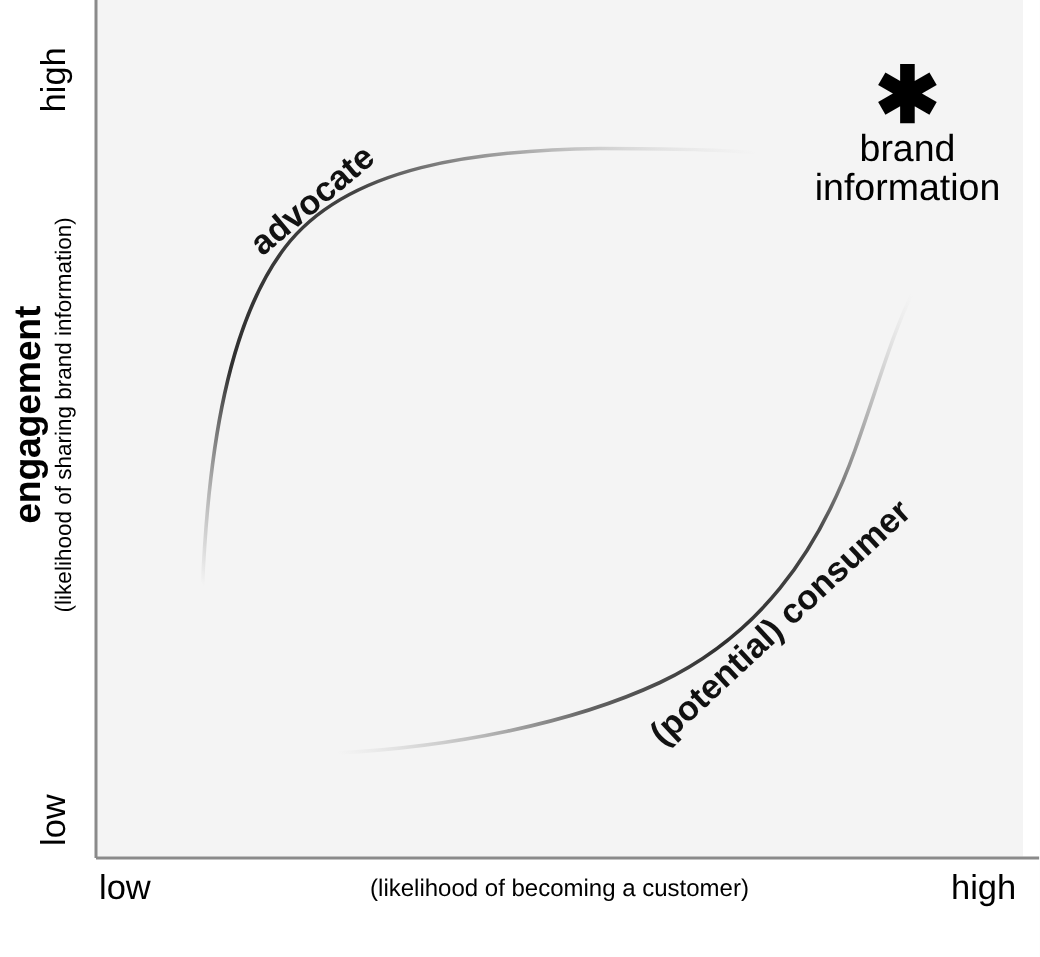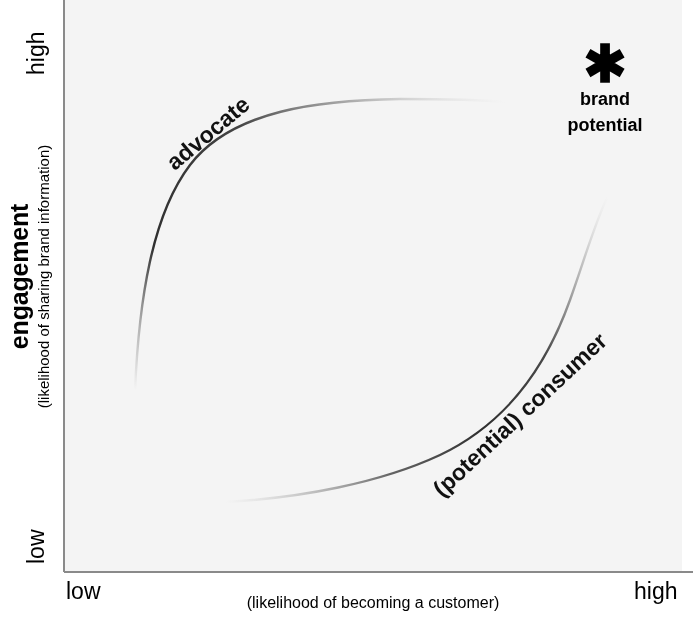--- a/index.html
+++ b/index.html
@@ -120,21 +120,21 @@
   #x-axis-title .main {
     display: block;
     font-size: 25px;
     font-weight: bold;
     letter-spacing: -0.2px;
   }
   #x-axis-title .sub {
     display: block;
     font-size: 16px;
     font-weight: 400;
-    margin-top: 12px;
+    margin-top: 2px;
   }
 
   
   .curve-label {
     position: absolute;
     font-size: 23px;
     font-weight: 600;
     color: #111;
     white-space: nowrap;
   }
@@ -161,22 +161,22 @@
   }
   #brand-ambassador .star {
     display: block;
     font-size: 52px;
     line-height: 44px;
     font-weight: bold;
     color: #000;
   }
   #brand-ambassador .ba-line {
     display: block;
-    font-size: 18px;
-    font-weight: bold;
+    font-size: 25px;
+    font-weight: normal;
     line-height: 26px;
     color: #000;
   }
 </style>
 </head>
 <body>
 
 <div id="figure">
 
   <div id="plot-area"></div>
@@ -224,16 +224,16 @@
   <div id="x-axis-title">
     <span class="sub">(likelihood of becoming a customer)</span>
   </div>
 
   <div class="curve-label" id="label-advocate">advocate</div>
   <div class="curve-label" id="label-consumer">(potential) consumer</div>
 
   <div id="brand-ambassador">
     <span class="star">✱</span>
     <span class="ba-line">brand</span>
-    <span class="ba-line">potential</span>
+    <span class="ba-line">information</span>
   </div>
 
 </div>
 
 </body></html>

